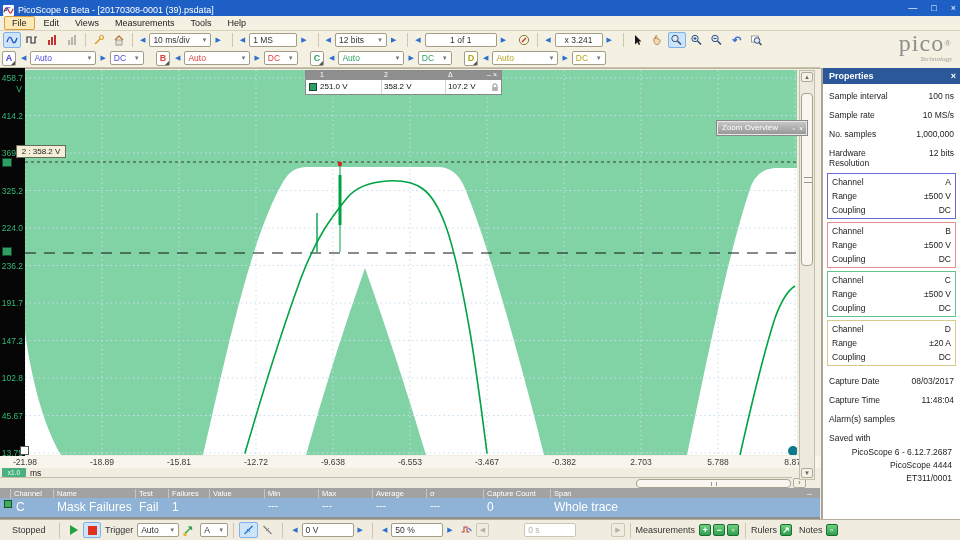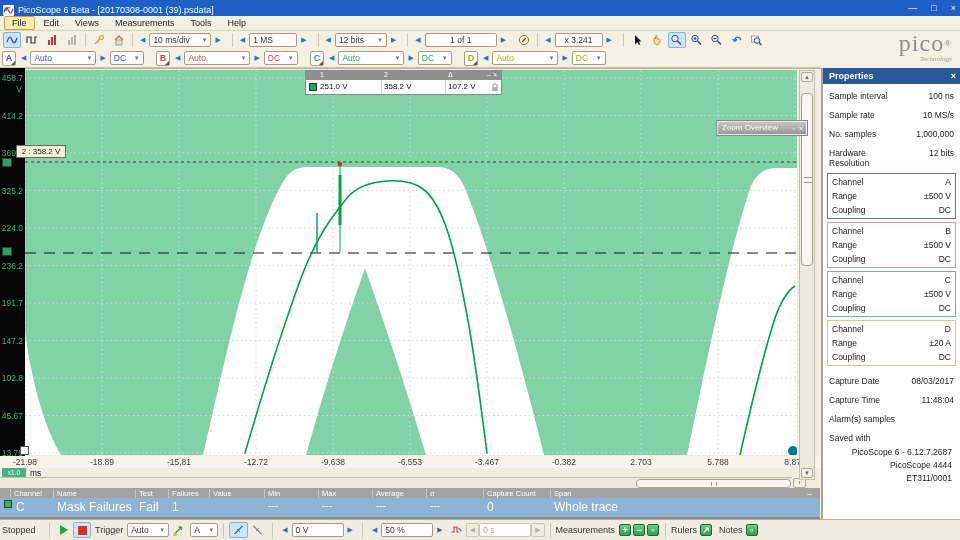--- a/index.html
+++ b/index.html
@@ -90,29 +90,29 @@
   .mtable { position:absolute; left:0; top:488px; width:820px; height:31px; background:#8fb3d6; }
   .mhead { position:absolute; left:0; top:0; width:820px; height:10px; background:#a2a2a2; color:#fff; font-size:7.5px; }
   .mhead span { position:absolute; top:1px; border-left:1px solid #c6c6c6; padding-left:3px; }
   .mrow { position:absolute; left:0; top:10px; width:820px; height:19px; color:#fff; font-size:12px; }
   .mrow span { position:absolute; top:2px; }
   .mrow-sq { position:absolute; left:4px; top:6px; width:8px; height:8px; background:#3fae5c; border:1px solid #174e2d; }
   .m-min { position:absolute; right:8px; top:0; color:#eee; font-size:9px; }
   .mstrip { position:absolute; left:0; top:517px; width:820px; height:2px; background:#8d8d8d; }
 
   
-  .statusbar { position:absolute; left:0; top:519px; width:960px; height:21px; background:#f0ede0; border-top:1px solid #b4ae9a; display:flex; align-items:center; padding-left:2px; color:#333; }
+  .statusbar { position:absolute; left:0; top:519px; width:960px; height:21px; background:#f0ede0; border-top:1px solid #b4ae9a; display:flex; align-items:center; padding-left:12px; color:#333; }
   .sb-sep { width:1px; height:15px; background:#ccc6b0; margin:0 5px; }
   .sb-btn { height:16px; min-width:18px; display:flex; align-items:center; justify-content:center; border:1px solid transparent; border-radius:2px; padding:0 2px; }
   .sb-btn.sel { background:#cde4f9; border-color:#7eb2e8; }
   .play-tri { width:0; height:0; border-left:8px solid #1fa33c; border-top:5px solid transparent; border-bottom:5px solid transparent; }
   .stop-sq { width:9px; height:9px; background:#e03020; }
   .spin { display:flex; align-items:center; }
   .spin .combo { width:52px; }
-  .disabled, .disabled * { color:#b5b1a2 !important; border-color:#ccc7b4 !important; }
+  .disabled, .disabled * { color:#b5b1a2 !important; border-color:#ccc7b4 !important;gap:35px; }
   .green-chip { width:12px; height:12px; background:linear-gradient(#6fcf7f,#2f9e4f); border:1px solid #1a6e34; border-radius:2px; color:#fff; font-size:9px; font-weight:bold; display:flex; align-items:center; justify-content:center; margin:0 1px; }
 </style>
 </head>
 <body>
 
 <div class="window">
 
   <div class="titlebar">
     <svg class="appicon" viewBox="0 0 12 12">
       <rect x="0" y="0" width="12" height="12" fill="#fff" rx="1"></rect>

